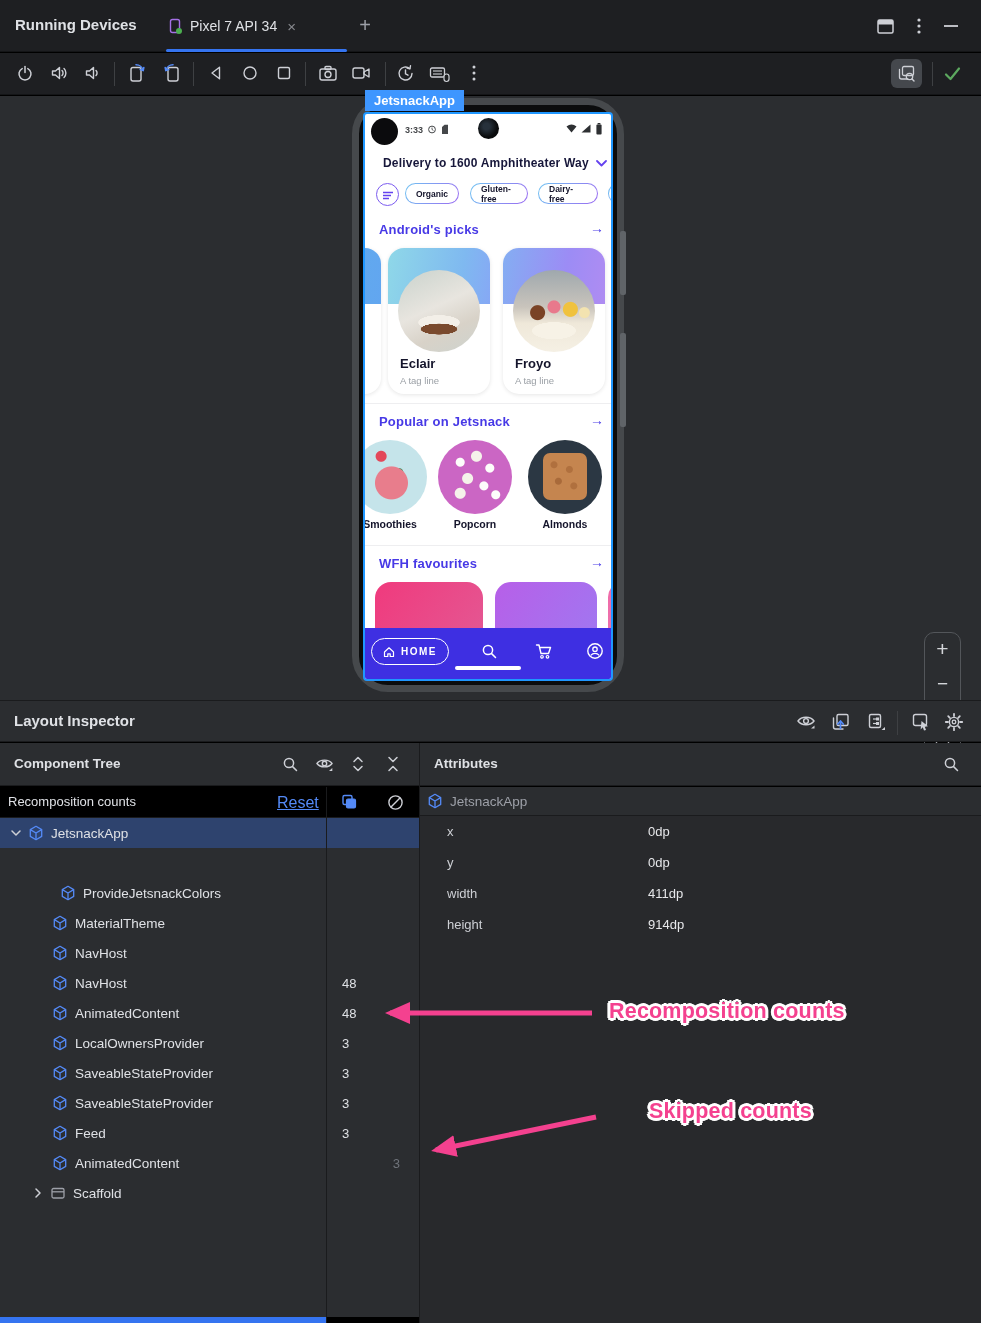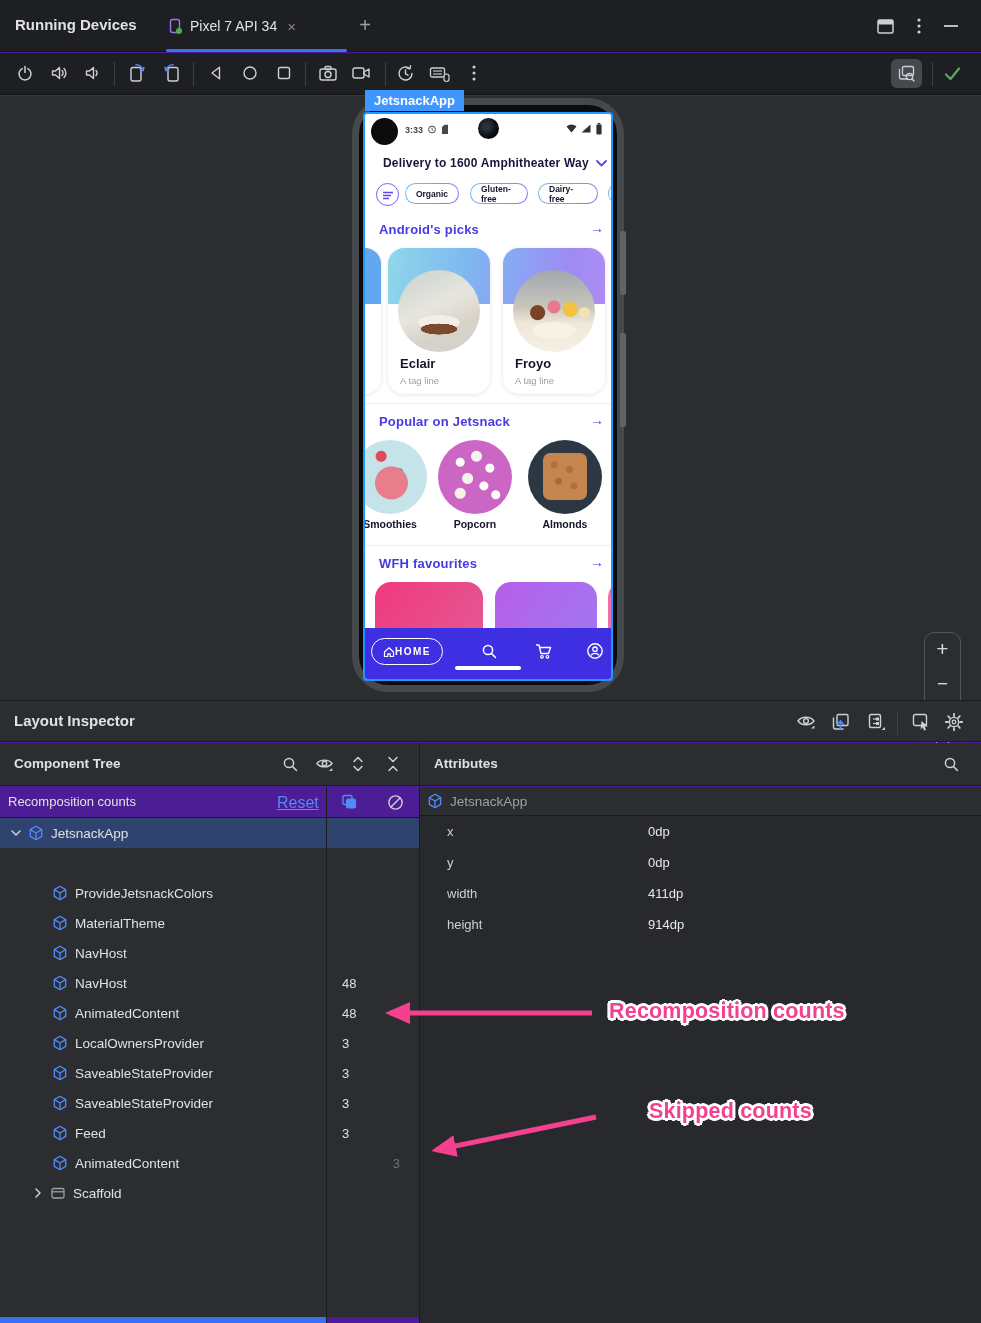--- a/index.html
+++ b/index.html
@@ -1,18 +1,18 @@
 <!DOCTYPE html>
 <html><head>
 <meta charset="utf-8">
 <style>
   * { margin:0; padding:0; box-sizing:border-box; }
   html,body { background:#1E1F22; }
   body { font-family:"Liberation Sans","DejaVu Sans",sans-serif; }
-  .app { position:relative; width:981px; height:1323px; background:#4c1d95; overflow:hidden; }
+  .app { position:relative; width:981px; height:1323px; background:#000000; overflow:hidden; }
   .abs { position:absolute; }
   svg { display:block; }
   .ic { position:absolute; display:flex; align-items:center; justify-content:center; color:#CED0D6; }
 
   
   .tabbar { position:absolute; left:0; top:0; width:981px; height:52px; background:#1E1F22; border-bottom:1px solid #141517; }
   .win-title { position:absolute; left:15px; top:16px; font-size:15px; font-weight:700; color:#DFE1E5; }
   .tab { position:absolute; left:166px; top:0; height:52px; width:182px; display:flex; align-items:center; }
   .tab-underline { position:absolute; left:166px; top:49px; width:181px; height:3px; background:#3574F0; border-radius:2px; }
   .tab-label { font-size:14px; color:#DFE1E5; margin-left:6px; }
@@ -33,21 +33,21 @@
   .hdiv { position:absolute; left:0; right:0; height:1px; background:#EEEEF0; }
   .card { position:absolute; width:102px; height:146px; background:#fff; border-radius:16px; box-shadow:0 1px 4px rgba(0,0,0,.10); overflow:hidden; }
   .card-img { position:absolute; left:0; top:0; right:0; height:56px; }
   .card-circle { position:absolute; left:10px; top:22px; width:82px; height:82px; border-radius:50%; }
   .card-name { position:absolute; left:12px; top:108px; font-size:13px; font-weight:700; color:#14142B; }
   .card-tag { position:absolute; left:12px; top:127px; font-size:9.5px; color:#9BA0A6; }
   .pop-circle { position:absolute; width:74px; height:74px; border-radius:50%; }
   .pop-label { position:absolute; top:404px; font-size:10.5px; font-weight:600; color:#14142B; text-align:center; }
   .chip { position:absolute; top:0; height:21px; border-radius:11px; border:1.5px solid transparent; background:linear-gradient(#fff,#fff) padding-box, linear-gradient(120deg,#6FC4F2,#9B6BF2) border-box; font-size:8.5px; font-weight:700; color:#14142B; display:flex; align-items:center; justify-content:center; padding:0 10px; }
   .nav { position:absolute; left:0; right:0; top:514px; height:51px; background:#3E2FE2; z-index:3; }
-  .home-pill { position:absolute; left:6px; top:10px; height:27px; padding:0 11px; border:1.6px solid #fff; border-radius:15px; display:flex; align-items:center; color:#fff; font-size:10px; font-weight:700; letter-spacing:1.5px; }
+  .home-pill { position:absolute; left:6px; top:10px; height:27px; padding:0 11px; border:1.6px solid #fff; border-radius:15px; display:flex; align-items:center; gap:6px; color:#fff; font-size:10px; font-weight:700; letter-spacing:1.5px; }
   .gesture { position:absolute; left:90px; top:552px; width:66px; height:4px; background:#fff; border-radius:2px; z-index:4; }
 
   
   .zoom-panel { position:absolute; left:924px; top:536px; width:37px; height:140px; border:1px solid #53565A; border-radius:10px; }
   .zp-item { position:absolute; left:0; width:100%; text-align:center; color:#D3D5D9; }
 
   
   .li-strip { position:absolute; left:0; top:700px; width:981px; height:42px; background:#2B2D30; border-top:1px solid #1A1B1D; border-bottom:1px solid #1A1B1D; }
   .li-title { position:absolute; left:14px; top:11px; font-size:15px; font-weight:700; color:#DFE1E5; }
   .panel-heads { position:absolute; left:0; top:743px; width:981px; height:43px; background:#2B2D30; border-bottom:1px solid #1A1B1D; }
@@ -493,21 +493,21 @@
     <div class="trow sel d0" style="top:0px;">
       <svg class="tchev" viewBox="0 0 16 16">
           <polyline points="4,6 8,10 12,6" fill="none" stroke="#CED0D6" stroke-width="1.5" stroke-linecap="round" stroke-linejoin="round"></polyline>
         </svg>
       <svg width="16" height="16" viewBox="0 0 16 16">
           <path d="M8 1.3 L13.7 4.6 V11.4 L8 14.7 L2.3 11.4 V4.6 Z" fill="none" stroke="#548AF7" stroke-width="1.3" stroke-linejoin="round"></path>
           <path d="M2.3 4.6 L8 8 L13.7 4.6 M8 8 V14.7" fill="none" stroke="#548AF7" stroke-width="1.3" stroke-linejoin="round"></path>
         </svg>
       <span class="tlabel">JetsnackApp</span>
     </div>
-    <div class="trow d1" style="top:60px;">
+    <div class="trow d1" style="top:60px;margin-left:8px;">
       <svg width="16" height="16" viewBox="0 0 16 16">
           <path d="M8 1.3 L13.7 4.6 V11.4 L8 14.7 L2.3 11.4 V4.6 Z" fill="none" stroke="#548AF7" stroke-width="1.3" stroke-linejoin="round"></path>
           <path d="M2.3 4.6 L8 8 L13.7 4.6 M8 8 V14.7" fill="none" stroke="#548AF7" stroke-width="1.3" stroke-linejoin="round"></path>
         </svg>
       <span class="tlabel">ProvideJetsnackColors</span>
     </div>
     <div class="trow d1" style="top:90px;">
       <svg width="16" height="16" viewBox="0 0 16 16">
           <path d="M8 1.3 L13.7 4.6 V11.4 L8 14.7 L2.3 11.4 V4.6 Z" fill="none" stroke="#548AF7" stroke-width="1.3" stroke-linejoin="round"></path>
           <path d="M2.3 4.6 L8 8 L13.7 4.6 M8 8 V14.7" fill="none" stroke="#548AF7" stroke-width="1.3" stroke-linejoin="round"></path>

